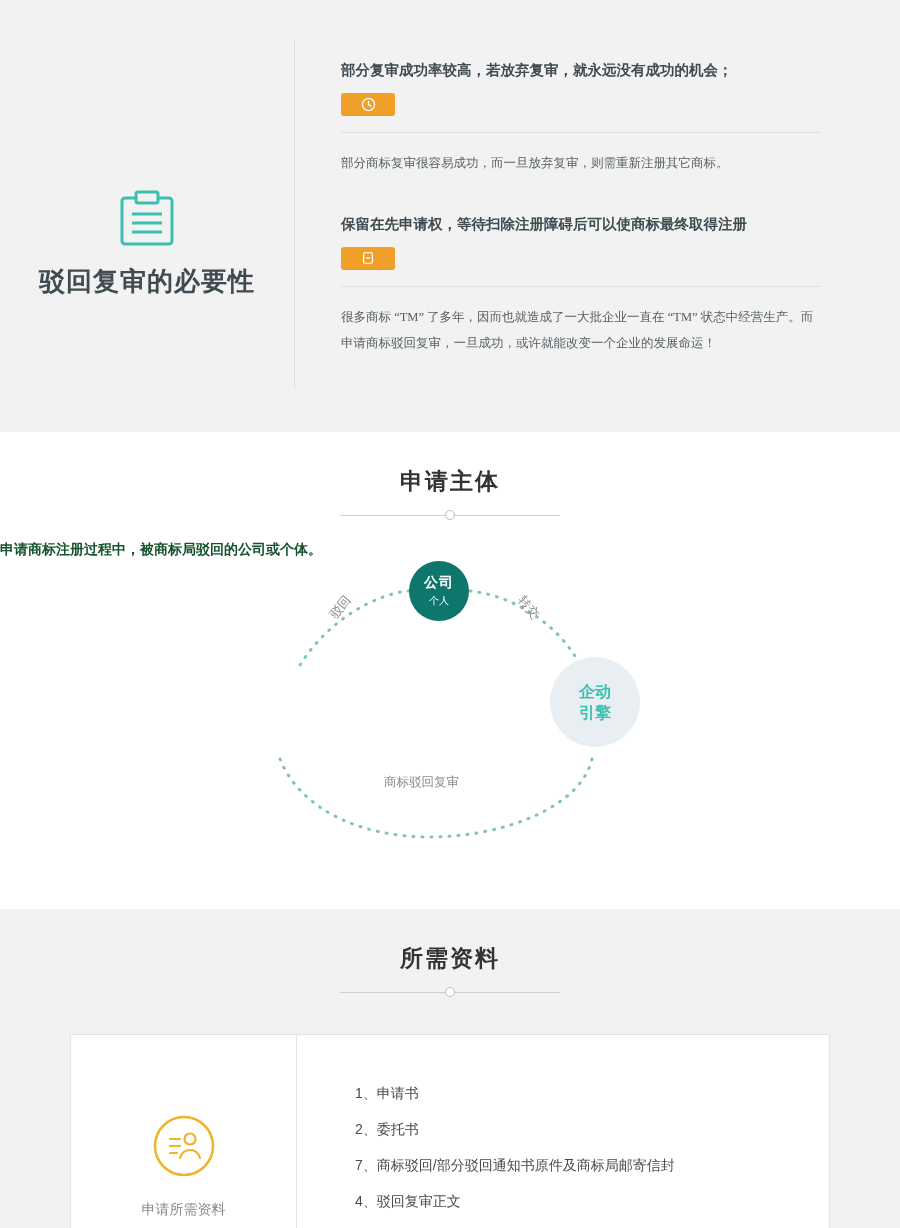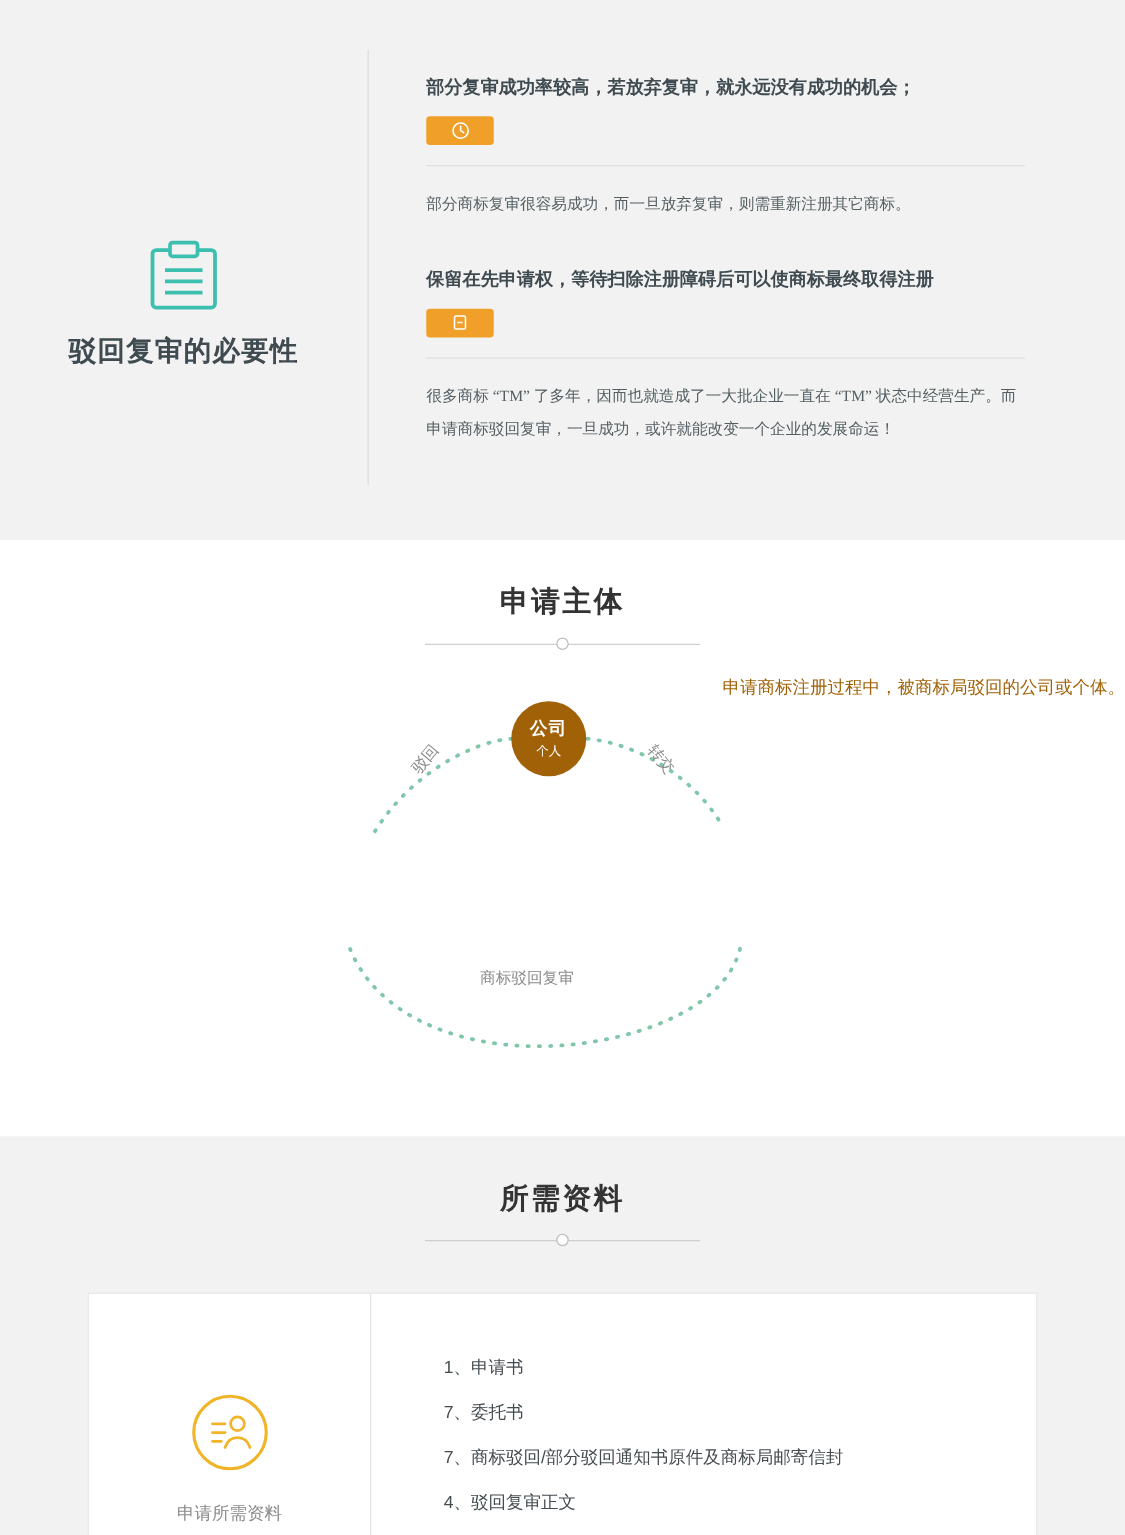--- a/index.html
+++ b/index.html
@@ -25,21 +25,21 @@
     flex-direction: column;
     align-items: center;
     justify-content: center;
     padding-top: 60px;
   }
   .nec-icon {
     width: 54px; height: 56px;
     margin-bottom: 18px;
   }
   .nec-title {
-    font-size: 22px;
+    font-size: 26px;
     font-weight: bold;
     color: #3f4b50;
     letter-spacing: 1px;
   }
   .nec-right {
     flex: 1;
     border-left: 1px solid #dcdcdc;
     padding: 18px 80px 0 46px;
   }
   .nec-block { padding-bottom: 6px; font-family: Liberation Serif, serif; }
@@ -107,44 +107,45 @@
     position: absolute;
     left: 50%;
     top: 1px;
     margin-left: -5px;
     width: 10px; height: 10px;
     border-radius: 50%;
     border: 1px solid #bdbdbd;
     background: #ffffff;
   }
   .sec-sub {
-    text-align: right;
+    text-align: left;
     font-size: 14px;
-    color: #a16207;
+    color: #14532d;
     margin-top: 18px;
+    font-weight: bold;
   }
   .diagram {
     position: relative;
     width: 900px;
     height: 300px;
     margin-top: 10px;
   }
   .node {
     position: absolute;
     border-radius: 50%;
     display: flex;
     flex-direction: column;
     align-items: center;
     justify-content: center;
     text-align: center;
   }
   .node-gray {
     left: 409px; top: 244px;
     width: 60px; height: 60px;
-    background: #a16207;
+    background: #0f766e;
     color: #ffffff;
   }
   .node-gray .big { font-size: 14px; font-weight: bold; letter-spacing:1px; }
   .node-gray .small { font-size: 10px; margin-top: 2px; }
   .node-bureau {
     left: 227px; top: 347px;
     width: 82px; height: 82px;
     border: 1px dashed #9a9a9a;
     color: #4a4a4a;
     font-size: 14px;
@@ -269,20 +270,24 @@
 
         <path d="M592 190 C 580 240, 500 268, 430 268 C 360 268, 300 240, 280 190" fill="none" stroke="#7fc7a8" stroke-width="3" stroke-linecap="round" stroke-dasharray="1 8"></path>
       </svg>
 
       <div class="node node-gray" style="top:-8px;left:409px;">
         <span class="big">公司</span>
         <span class="small">个人</span>
       </div>
 
 
+      <div class="node node-brand" style="top:88px;left:550px;">
+        <span>企动</span>
+        <span>引擎</span>
+      </div>
 
       <div class="diag-label" style="left:328px;top:30px;transform:rotate(-50deg);">驳回</div>
       <div class="diag-label" style="left:516px;top:30px;transform:rotate(50deg);">转交</div>
       <div class="diag-label" style="left:384px;top:205px;">商标驳回复审</div>
     </div>
   </section>
 
   <section class="sec-materials">
     <div class="sec-head">
       <div class="title">所需资料</div>
@@ -301,21 +306,21 @@
             <path d="M27 43c1.6-5.2 5.2-8 10-8s8.4 2.8 10 8" fill="none" stroke="#f0b429" stroke-width="2.2" stroke-linecap="round"></path>
             <line x1="17" y1="24" x2="27" y2="24" stroke="#f0b429" stroke-width="2.2" stroke-linecap="round"></line>
             <line x1="17" y1="31" x2="27" y2="31" stroke="#f0b429" stroke-width="2.2" stroke-linecap="round"></line>
             <line x1="17" y1="38" x2="24" y2="38" stroke="#f0b429" stroke-width="2.2" stroke-linecap="round"></line>
           </svg>
         </span>
         <div class="caption">申请所需资料</div>
       </div>
       <div class="mat-right">
         <div class="mat-item">1、申请书</div>
-        <div class="mat-item">7、委托书</div>
+        <div class="mat-item">2、委托书</div>
         <div class="mat-item">7、商标驳回/部分驳回通知书原件及商标局邮寄信封</div>
         <div class="mat-item">4、驳回复审正文</div>
         <div class="mat-item">5、主体资格证明</div>
       </div>
     </div>
   </section>
 
 </div>
 
 </body></html>

